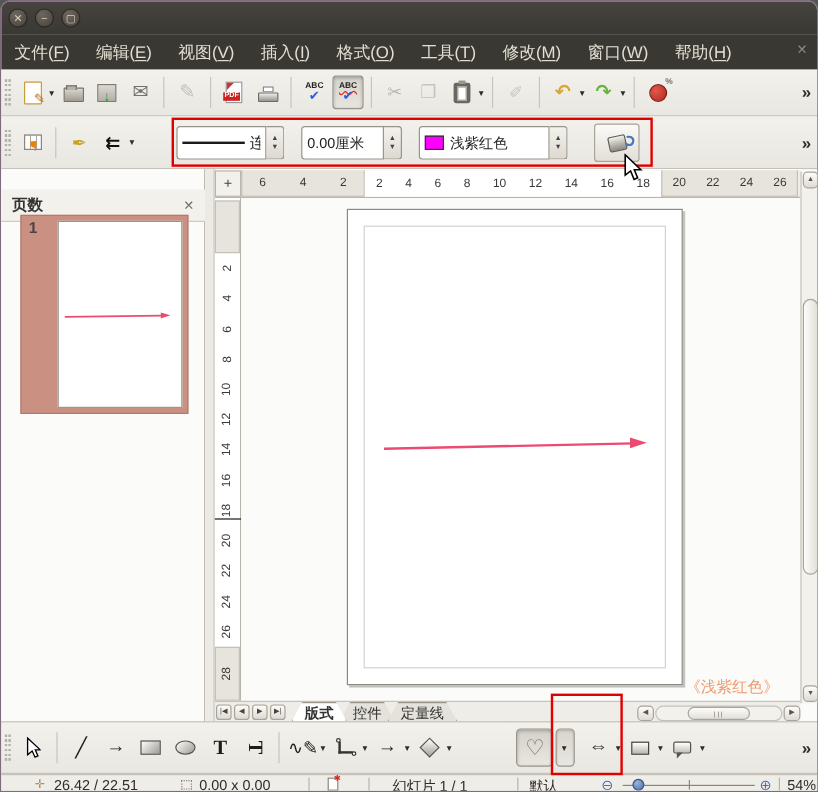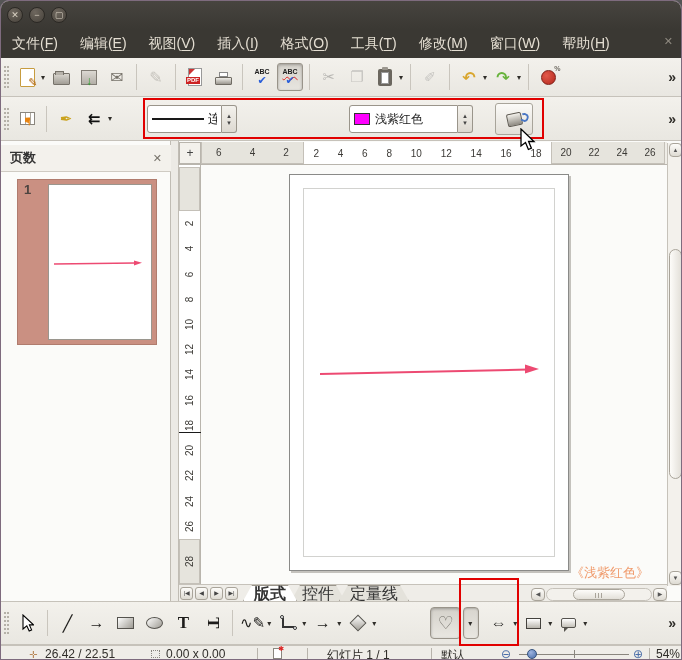--- a/index.html
+++ b/index.html
@@ -100,21 +100,21 @@
     display:flex;align-items:center;justify-content:center;}
   .bucket{width:15px;height:13px;background:linear-gradient(#f2f0ea,#8e8a82);border:1px solid #5f5b53;
     transform:rotate(-12deg);border-radius:2px;position:relative;}
   .bucket .loop{position:absolute;right:-8px;top:1px;width:9px;height:9px;border:2px solid #4a77c4;
     border-left-color:transparent;border-radius:50%;transform:rotate(25deg);}
 
   
   .main{position:absolute;left:0;top:140px;width:682px;height:460px;background:#fbfbf9;}
   .panel{position:absolute;left:0;top:0;width:170px;height:460px;background:#fbfbf9;
     border-right:1px solid #c0bcb4;}
-  .panel-header{position:absolute;left:0;top:4px;width:170px;height:27px;background:#f3f1ec;
+  .panel-header{position:absolute;left:0;top:17px;width:170px;height:27px;background:#f3f1ec;
     border-bottom:1px solid #cfcbc3;display:flex;align-items:center;}
   .panel-title{font-size:13px;font-weight:bold;color:#333;margin-left:9px;}
   .panel-close{position:absolute;right:9px;top:7px;font-size:11px;color:#76726a;}
   .thumb{position:absolute;left:16px;top:38px;width:140px;height:166px;background:#ca9082;
     border:1px solid #b07c6e;}
   .thumb .num{position:absolute;left:6px;top:2px;font-size:13px;font-weight:bold;color:#4c4440;}
   .thumb .tpage{position:absolute;left:30px;top:4px;width:104px;height:156px;background:#fff;
     border:1px solid #9a968e;}
   .splitterv{position:absolute;left:170px;top:0;width:8px;height:460px;background:#eceae5;
     border-right:1px solid #c0bcb4;}
@@ -147,21 +147,21 @@
   .vscroll{position:absolute;left:666px;top:142px;width:15px;height:443px;background:#f3f1ec;
     border-left:1px solid #c6c2ba;}
   .sbtn{position:absolute;left:1px;width:13px;height:14px;background:linear-gradient(#fdfcf9,#dedbd3);
     border:1px solid #a9a49a;border-radius:4px;font-size:6px;color:#555;text-align:center;line-height:12px;}
   .vthumb{position:absolute;left:1px;top:106px;width:13px;height:230px;
     background:linear-gradient(90deg,#fdfcf9,#e3e0d9);border:1px solid #a9a49a;border-radius:7px;}
   .tabrow{position:absolute;left:0;top:443px;width:488px;height:17px;background:#efede8;
     border-top:1px solid #c6c2ba;display:flex;align-items:flex-end;}
   .navbtn{width:13px;height:13px;margin:0 1px 1px 1px;background:linear-gradient(#fdfcf9,#dedbd3);
     border:1px solid #a9a49a;border-radius:3px;font-size:6px;color:#444;text-align:center;line-height:11px;}
-  .tab{height:16px;padding:0 10px;font-size:16px;color:#333;line-height:16px;background:#e4e2db;
+  .tab{height:16px;padding:0 10px;font-size:12px;color:#333;line-height:16px;background:#e4e2db;
     border:1px solid #9a958b;border-bottom:none;clip-path:polygon(9px 0,calc(100% - 9px) 0,100% 100%,0 100%);
     margin-left:-6px;}
   .tab.active{background:#fff;font-weight:bold;z-index:2;}
   .hscroll{position:absolute;left:352px;top:2px;width:136px;height:14px;display:flex;align-items:center;}
   .hsbtn{width:14px;height:13px;background:linear-gradient(#fdfcf9,#dedbd3);border:1px solid #a9a49a;
     border-radius:4px;font-size:6px;color:#555;text-align:center;line-height:11px;}
   .htrack{flex:1;height:13px;background:#f3f1ec;border:1px solid #c6c2ba;border-radius:7px;
     margin:0 1px;position:relative;}
   .hthumb{position:absolute;left:26px;top:0;width:52px;height:11px;
     background:linear-gradient(#fdfcf9,#e3e0d9);border:1px solid #a9a49a;border-radius:6px;}
@@ -339,20 +339,29 @@
     <div class="combo" style="left:146px;width:90px;">
       <div class="combo-field" style="flex:1;">
         <span class="lineprev"></span>
         <span class="partialtxt">连</span>
       </div>
       <div class="spin">
         <span>▴</span>
           <span>▾</span>
       </div>
     </div>
+    <div class="combo" style="left:250px;width:84px;">
+      <div class="combo-field" style="flex:1;">
+        <span>0.00厘米</span>
+      </div>
+      <div class="spin">
+        <span>▴</span>
+          <span>▾</span>
+      </div>
+    </div>
     <div class="combo" style="left:348px;width:124px;justify-content:flex-end;">
       <div class="combo-field" style="flex:1;">
         <span class="swatch"></span>
         <span>浅紫红色</span>
       </div>
       <div class="spin">
         <span>▴</span>
           <span>▾</span>
       </div>
     </div>

